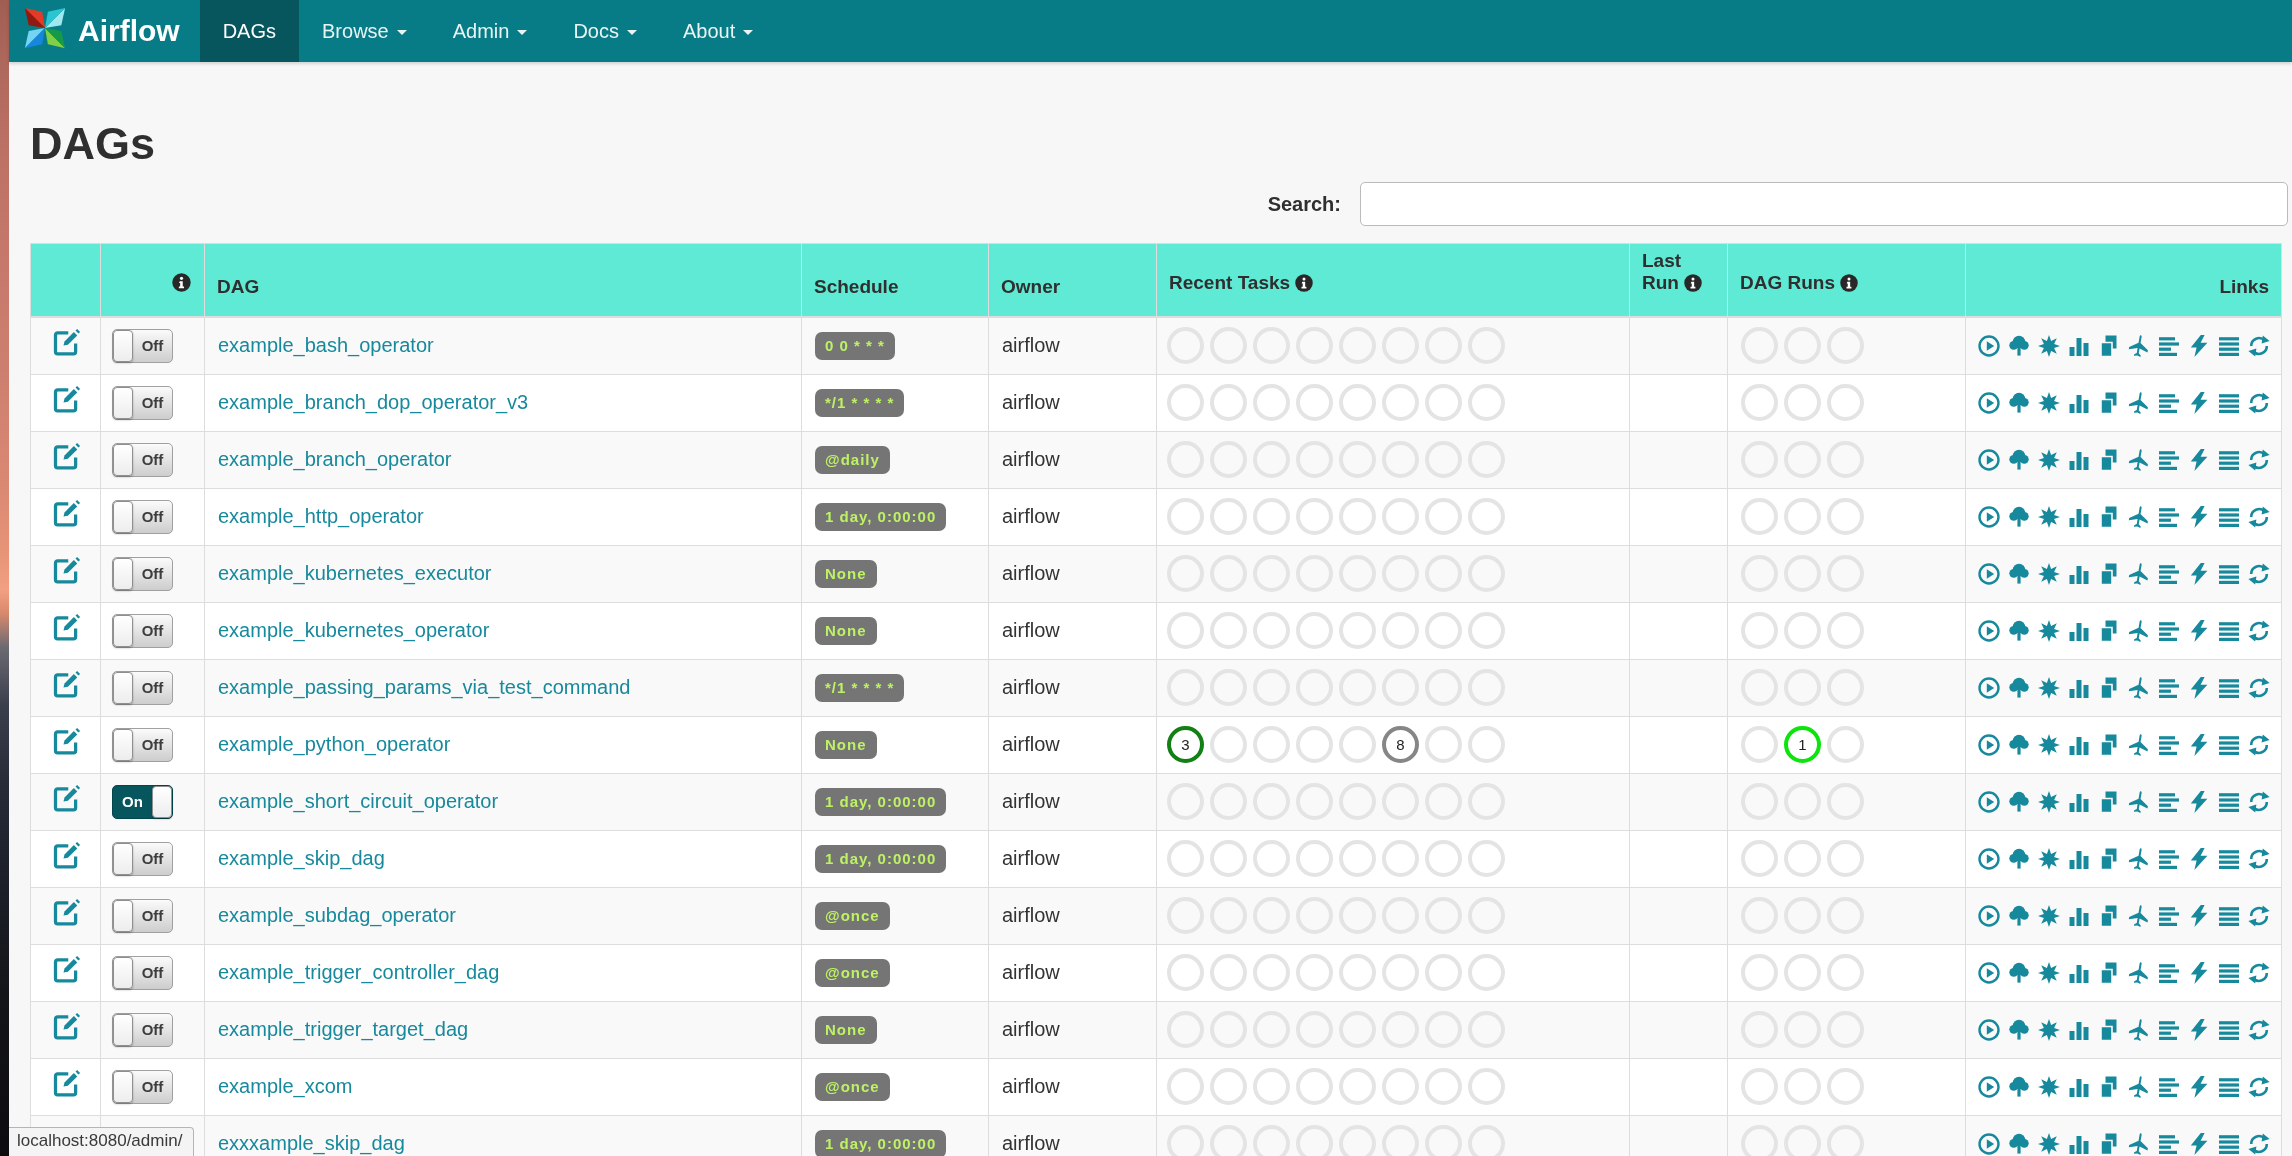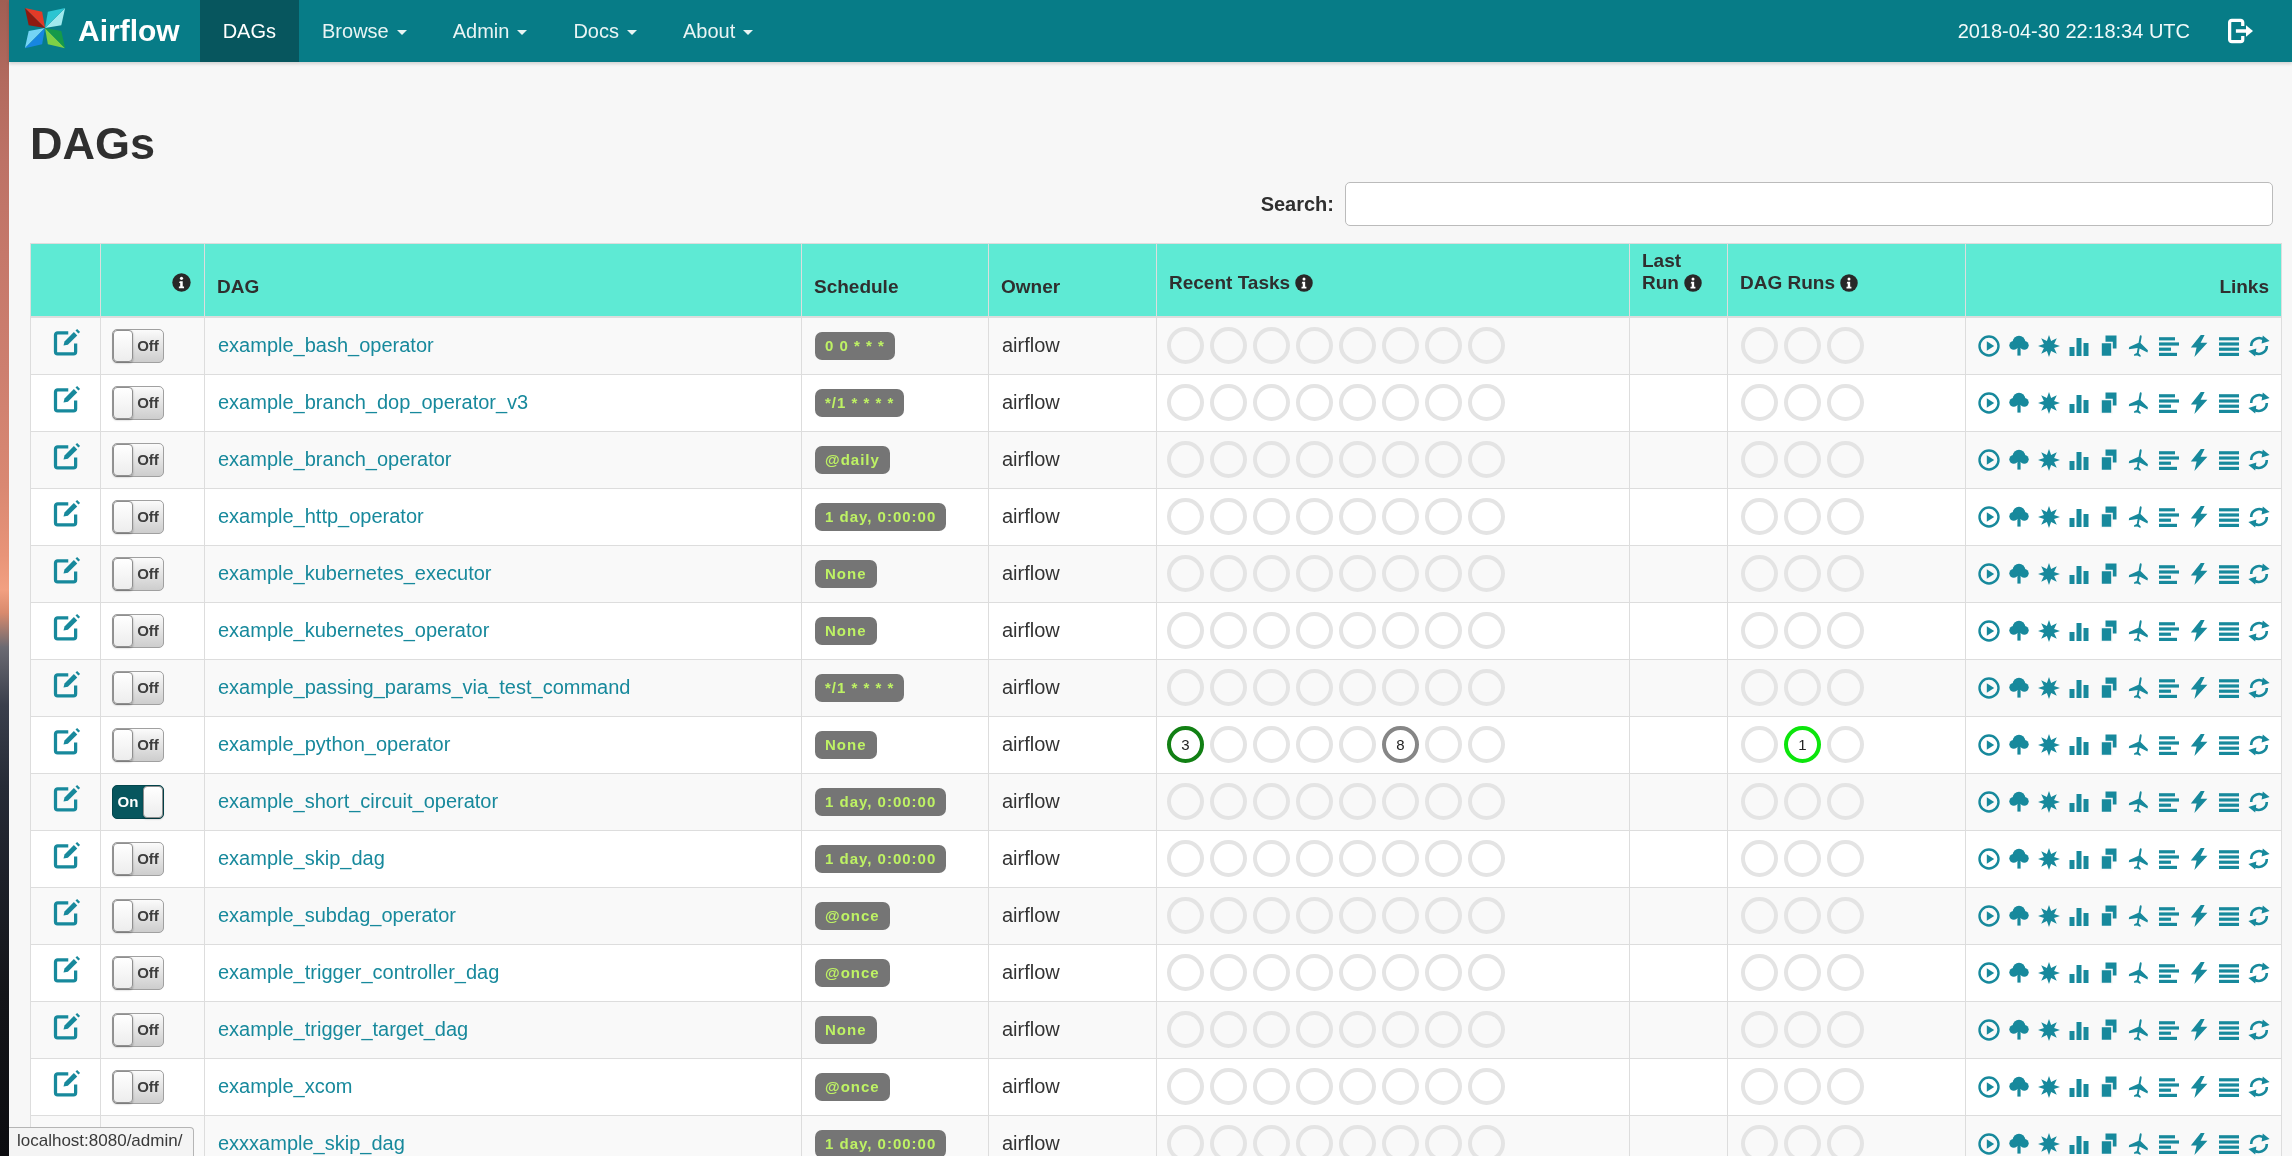--- a/index.html
+++ b/index.html
@@ -28,38 +28,38 @@
     color:#e9f4f4; font-size:20px; text-decoration:none; cursor:pointer; }
   .nav-item.active { background:#07565e; color:#fff; }
   .caret { width:0; height:0; border-left:5px solid transparent;
     border-right:5px solid transparent; border-top:5px solid currentColor; margin-top:3px; }
   .nav-right { margin-left:auto; display:flex; align-items:center; gap:34px; padding-right:38px; }
   .clock { color:#f2fafa; font-size:20px; }
   .logout { display:flex; align-items:center; cursor:pointer; }
   
   .content { position:absolute; left:9px; right:0; top:62px; bottom:0; }
   .page-title { position:absolute; left:21px; top:56px; font-size:45px; font-weight:bold; color:#2f2f2f; }
-  .search-row { position:absolute; top:120px; right:19px; display:flex; align-items:center; gap:11px; }
+  .search-row { position:absolute; top:120px; right:4px; display:flex; align-items:center; gap:19px; }
   .search-row label { font-size:20px; font-weight:bold; color:#2f2f2f; }
   .search-row input { width:928px; height:44px; border:1px solid #bbb; border-radius:5px;
     font-size:19px; padding:0 12px; background:#fff; font-family:inherit; }
   
   table.dags { position:absolute; left:21px; top:181px; width:2252px;
     border-collapse:collapse; background:#fff; table-layout:fixed; }
   .dags th, .dags td { border:1px solid #ddd; }
   .dags th { height:73px; vertical-align:bottom; padding:6px 12px 18px; text-align:left;
     font-size:19px; font-weight:bold; color:#2f2f2f; background:#5eead4; border-bottom-width:2px; }
   .dags th.center { text-align:right; }
   .dags td { height:57px; vertical-align:middle; font-size:20px; color:#333; padding:0; }
   .dags tbody tr:nth-child(odd)  { background:#f9f9f9; }
   .dags tbody tr:nth-child(even) { background:#fff; }
   .c-edit { text-align:center; }
   .edit-ic { color:#17899c; cursor:pointer; }
   .c-toggle { padding-left:11px !important; }
-  .toggle { display:flex; width:52px; height:34px; border-radius:5px;
+  .toggle { display:flex; width:61px; height:34px; border-radius:5px;
     font-size:15px; font-weight:bold; cursor:pointer; }
   .toggle.off { border:1px solid #a0a0a0; background:linear-gradient(#fbfbfb,#cdcdcd); color:#3d3d3d; }
   .toggle.on  { border:1px solid #04464d; background:#07565e; color:#fff; flex-direction:row-reverse; }
   .knob { width:20px; height:100%; background:linear-gradient(#fff,#ededed);
     border:1px solid #8f8f8f; border-radius:4px; box-shadow:0 1px 2px rgba(0,0,0,0.3); }
   .tlabel { flex:1; display:flex; align-items:center; justify-content:center; }
   .c-dag { padding-left:13px !important; }
   .daglink { color:#17899c; text-decoration:none; cursor:pointer; }
   .c-sched { padding-left:13px !important; }
   .badge { display:inline-block; background:#757575; color:#bef264; font-size:15px; font-weight:bold;
@@ -122,30 +122,20 @@
       <span class="caret"></span>
     </a>
     <a class="nav-item">
       <span>Docs</span>
       <span class="caret"></span>
     </a>
     <a class="nav-item">
       <span>About</span>
       <span class="caret"></span>
     </a>
-    <div class="nav-right">
-      <span class="clock">2018-04-30 22:18:34 UTC</span>
-      <span class="logout">
-        <svg width="30" height="30" viewBox="0 0 24 24" fill="none">
-          <path d="M15,8 V5.2 A1.7,1.7 0 0 0 13.3,3.5 H6.2 A1.7,1.7 0 0 0 4.5,5.2 v13.6 a1.7,1.7 0 0 0 1.7,1.7 h7.1 A1.7,1.7 0 0 0 15,18.8 V16" stroke="#fff" stroke-width="2.6"></path>
-          <path d="M9.5,12 h9.5" stroke="#fff" stroke-width="2.8"></path>
-          <polygon points="17.6,7.4 23.2,12 17.6,16.6" fill="#fff"></polygon>
-        </svg>
-      </span>
-    </div>
   </div>
 
   <div class="content">
     <h1 class="page-title">DAGs</h1>
 
     <div class="search-row">
       <label>Search:</label>
       <input type="text" value="" style="">
     </div>
 

